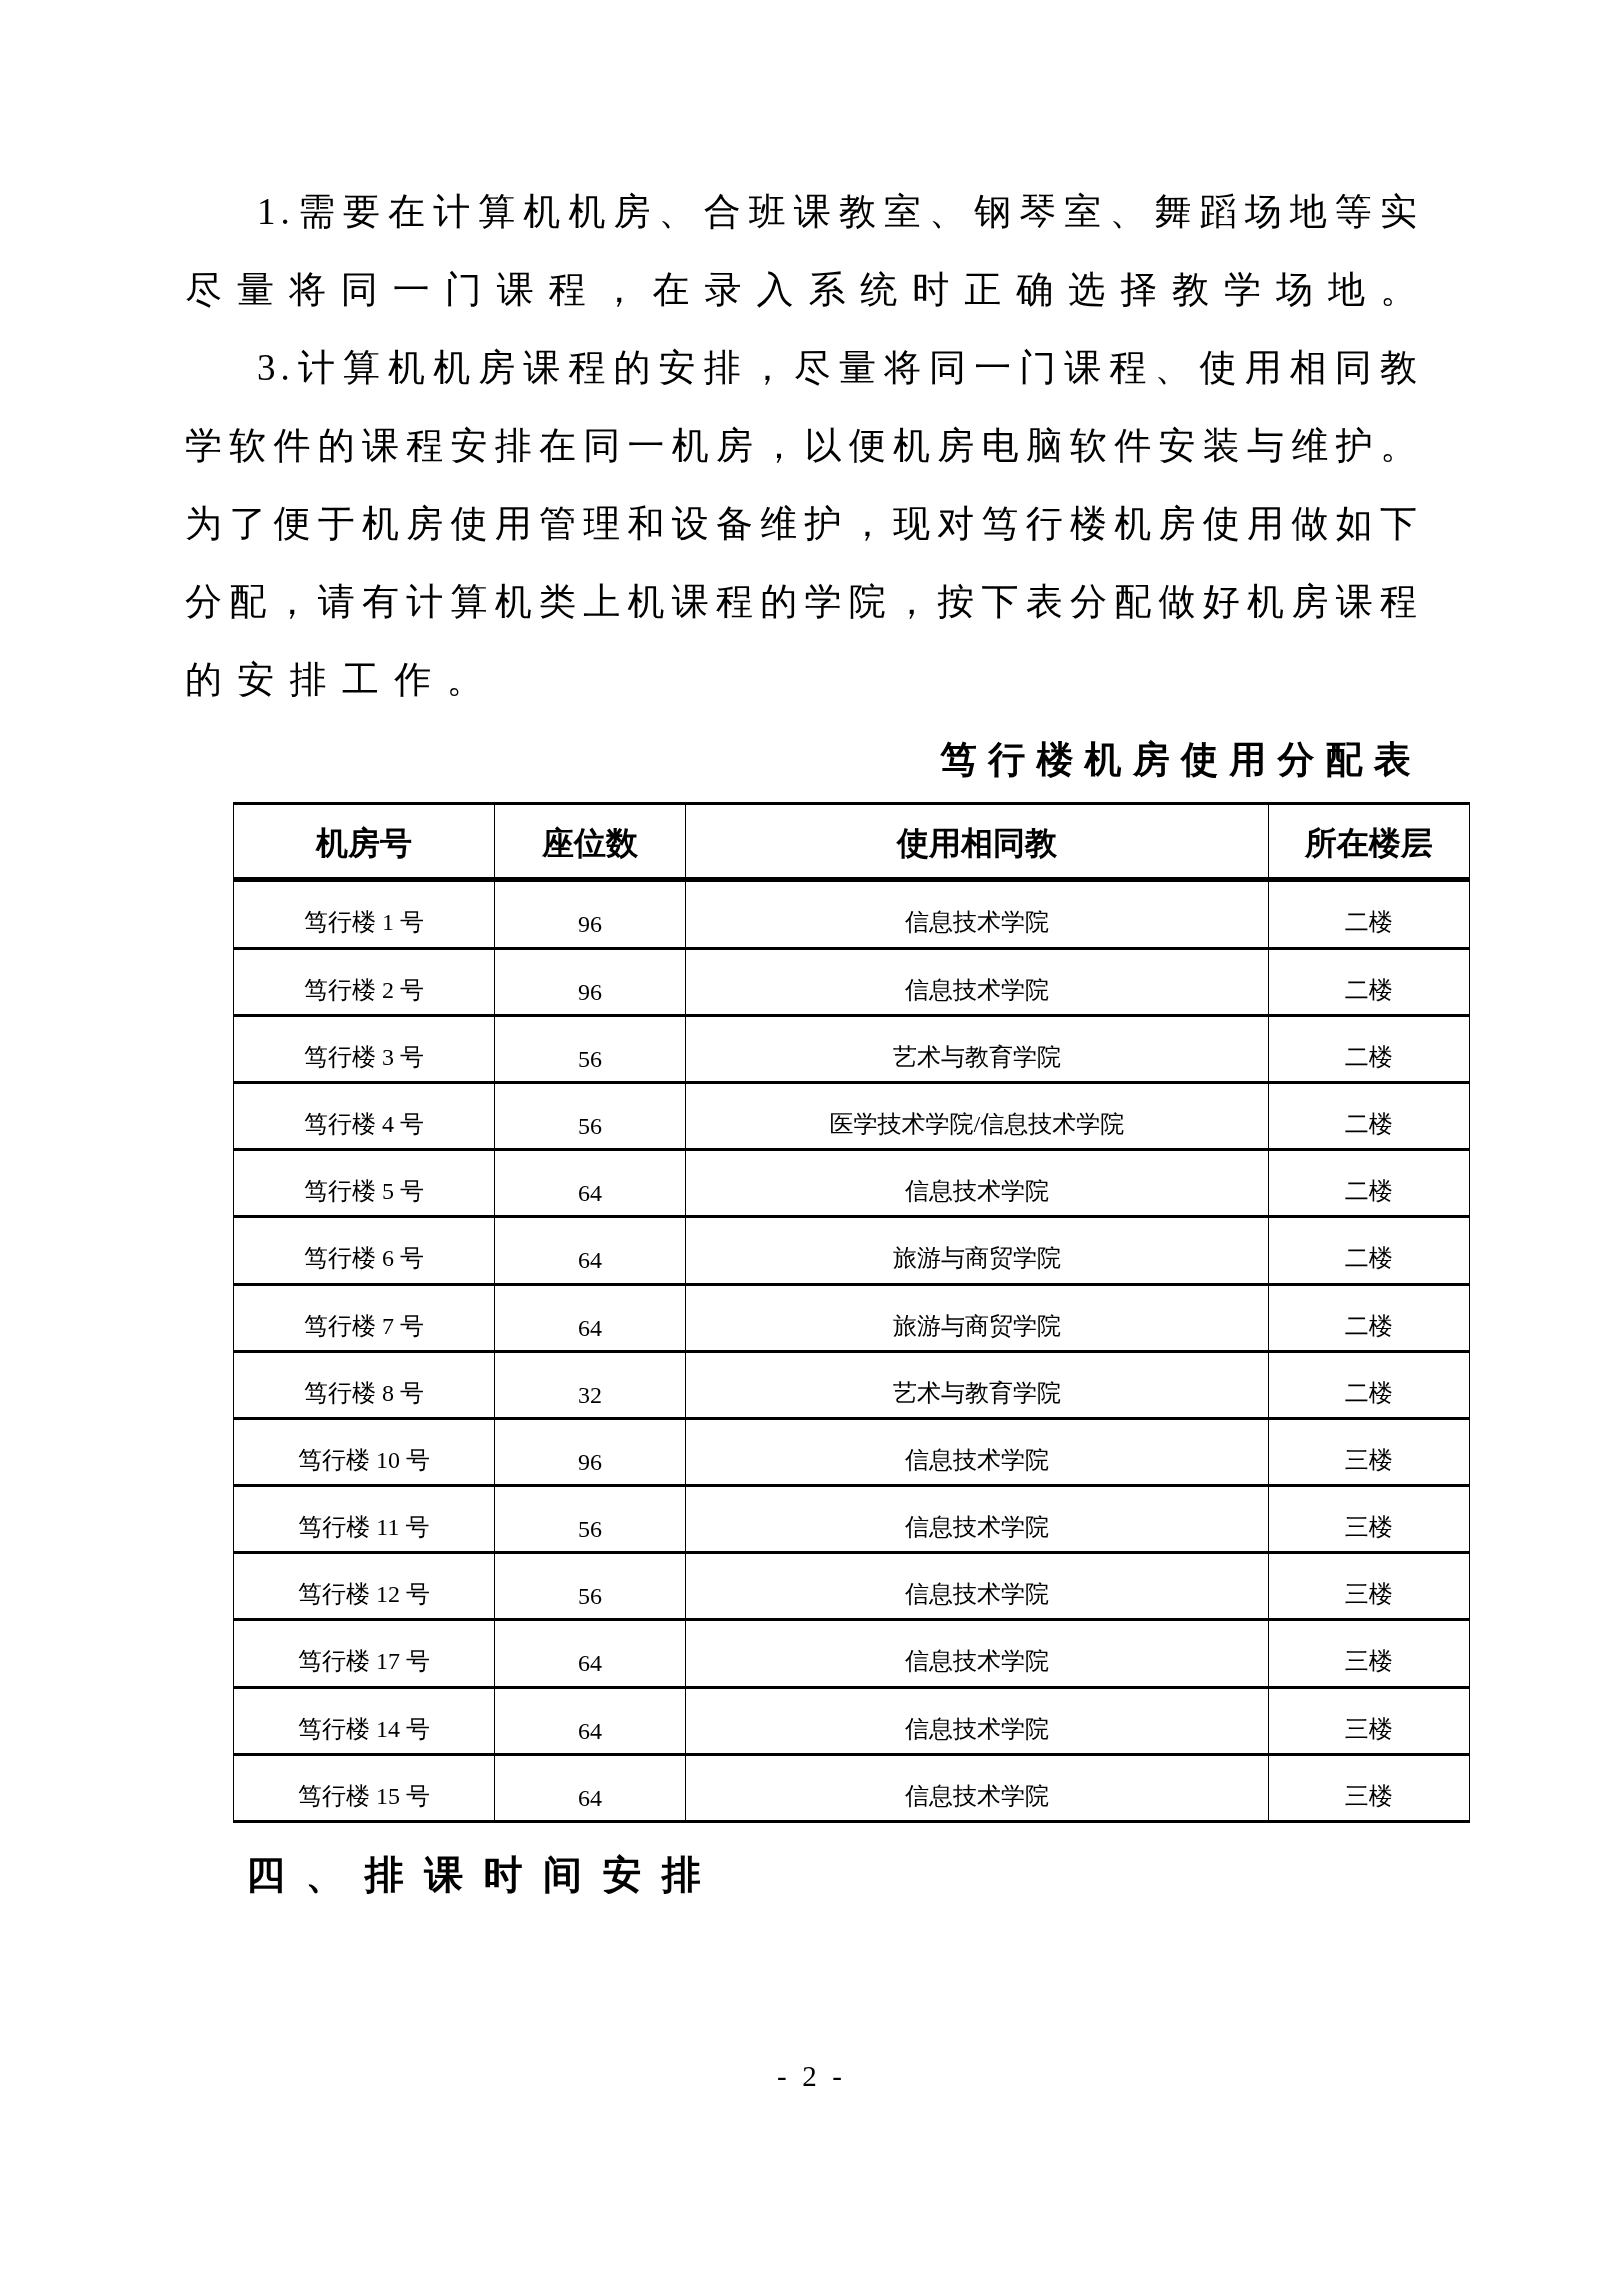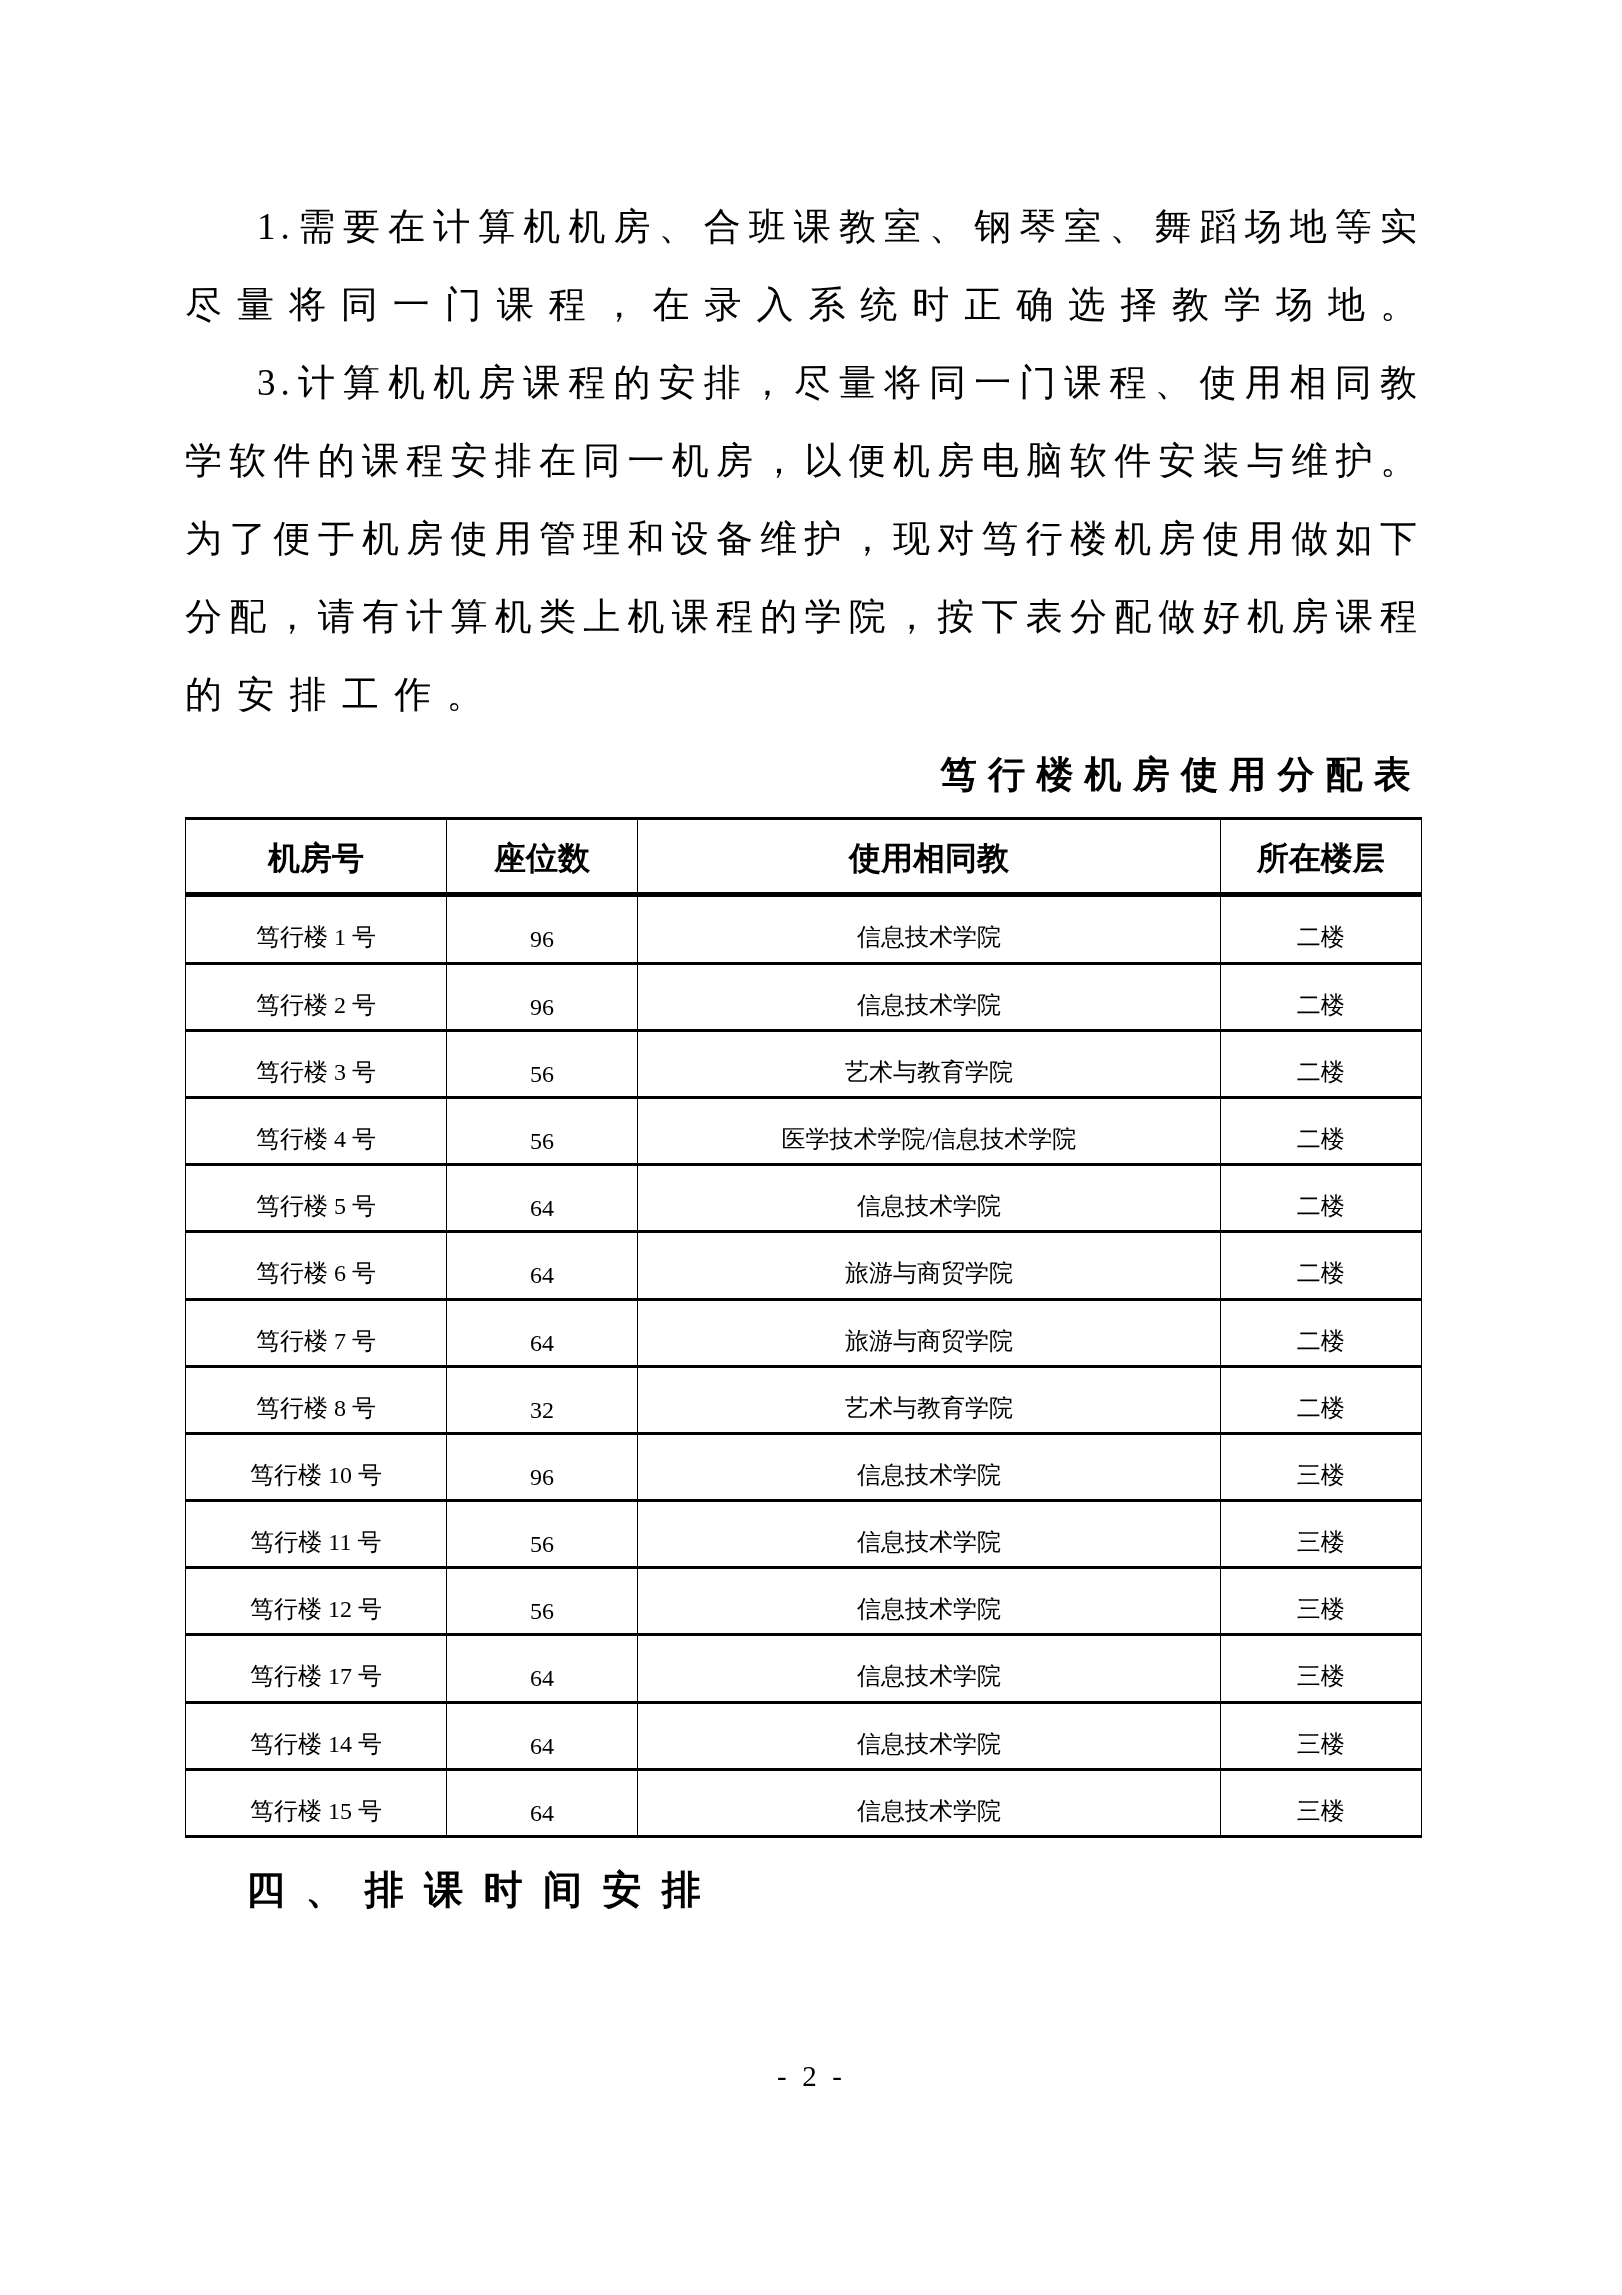--- a/index.html
+++ b/index.html
@@ -12,21 +12,21 @@
     width: 1623px;
     height: 2295px;
     background: #ffffff;
     color: #000000;
     font-family: "Liberation Serif", serif;
     overflow: hidden;
   }
   .content {
     position: absolute;
     left: 185px;
-    top: 188px;
+    top: 173px;
     width: 1237px;
   }
   .line {
     font-size: 37px;
     line-height: 78px;
     height: 78px;
     letter-spacing: 5.1px;
     text-align: justify;
     text-align-last: justify;
     text-justify: inter-character;
@@ -46,20 +46,21 @@
     font-size: 37px;
     line-height: 76px;
     letter-spacing: 11.2px;
     text-align: right;
   }
   table.alloc-table {
     width: 1237px;
     margin-top: 4.1px;
     border-collapse: collapse;
     table-layout: fixed;
+    margin-left: 48px;
   }
   .alloc-table th,
   .alloc-table td {
     border: 1.5px solid #000000;
     border-top-width: 3.1px;
     border-bottom-width: 3.1px;
     text-align: center;
     vertical-align: bottom;
   }
   .alloc-table th {

